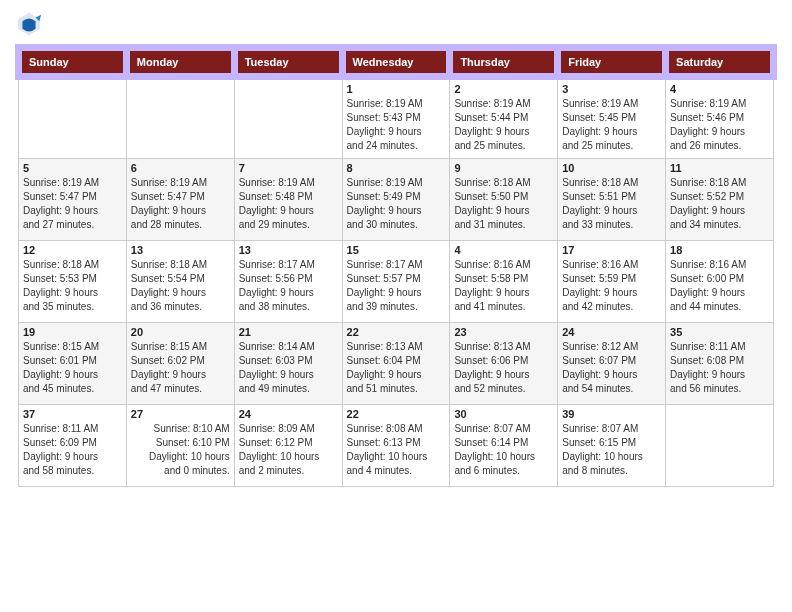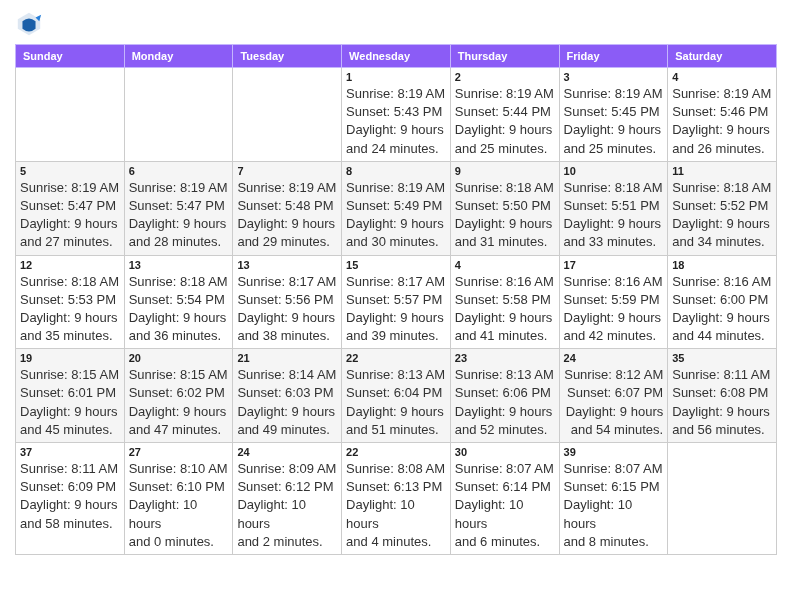--- a/index.html
+++ b/index.html
@@ -57,48 +57,48 @@
     .location {
       font-size: 14px;
       color: #555;
     }
     .calendar-table {
       width: 100%;
       border-collapse: collapse;
       table-layout: fixed;
     }
     .calendar-table th {
-      background: #8b5cf6;
+      background: #7f1d1d;
       color: #fff;
       font-size: 11px;
       font-weight: bold;
       padding: 5px 7px;
       text-align: left;
-      border: 1px solid #c4b5fd;
+      border: 7px solid #c4b5fd;
     }
     .calendar-table td {
       border: 1px solid #ccc;
       vertical-align: top;
       padding: 3px 4px;
       font-size: 9px;
       color: #333;
       height: 82px;
       background: #fff;
     }
     .calendar-table tr:nth-child(even) td {
       background: #f5f5f5;
     }
     .day-number {
       font-size: 11px;
       font-weight: bold;
       color: #222;
       margin-bottom: 2px;
     }
     .day-info {
-      font-size: 13px;
+      font-size: 10px;
       line-height: 1.4;
       color: #333;
     }
     .empty-cell {
       background: #fff !important;
     }
   </style>
 </head>
 <body>
 
@@ -300,21 +300,21 @@
           </td>
           <td>
             <div class="day-number">23</div>
             <div class="day-info" style="white-space: pre-line;">Sunrise: 8:13 AM
 Sunset: 6:06 PM
 Daylight: 9 hours
 and 52 minutes.</div>
           </td>
           <td>
             <div class="day-number">24</div>
-            <div class="day-info" style="white-space: pre-line; text-align: right;">Sunrise: 8:12 AM
+            <div class="day-info" style="white-space: pre-line;">Sunrise: 8:12 AM
 Sunset: 6:07 PM
 Daylight: 9 hours
 and 54 minutes.</div>
           </td>
           <td>
             <div class="day-number">35</div>
             <div class="day-info" style="white-space: pre-line;">Sunrise: 8:11 AM
 Sunset: 6:08 PM
 Daylight: 9 hours
 and 56 minutes.</div>
@@ -323,21 +323,21 @@
         <tr>
           <td>
             <div class="day-number">37</div>
             <div class="day-info" style="white-space: pre-line;">Sunrise: 8:11 AM
 Sunset: 6:09 PM
 Daylight: 9 hours
 and 58 minutes.</div>
           </td>
           <td>
             <div class="day-number">27</div>
-            <div class="day-info" style="white-space: pre-line;">Sunrise: 8:10 AM
+            <div class="day-info" style="white-space: pre-line; text-align: right;">Sunrise: 8:10 AM
 Sunset: 6:10 PM
 Daylight: 10 hours
 and 0 minutes.</div>
           </td>
           <td>
             <div class="day-number">24</div>
             <div class="day-info" style="white-space: pre-line;">Sunrise: 8:09 AM
 Sunset: 6:12 PM
 Daylight: 10 hours
 and 2 minutes.</div>

